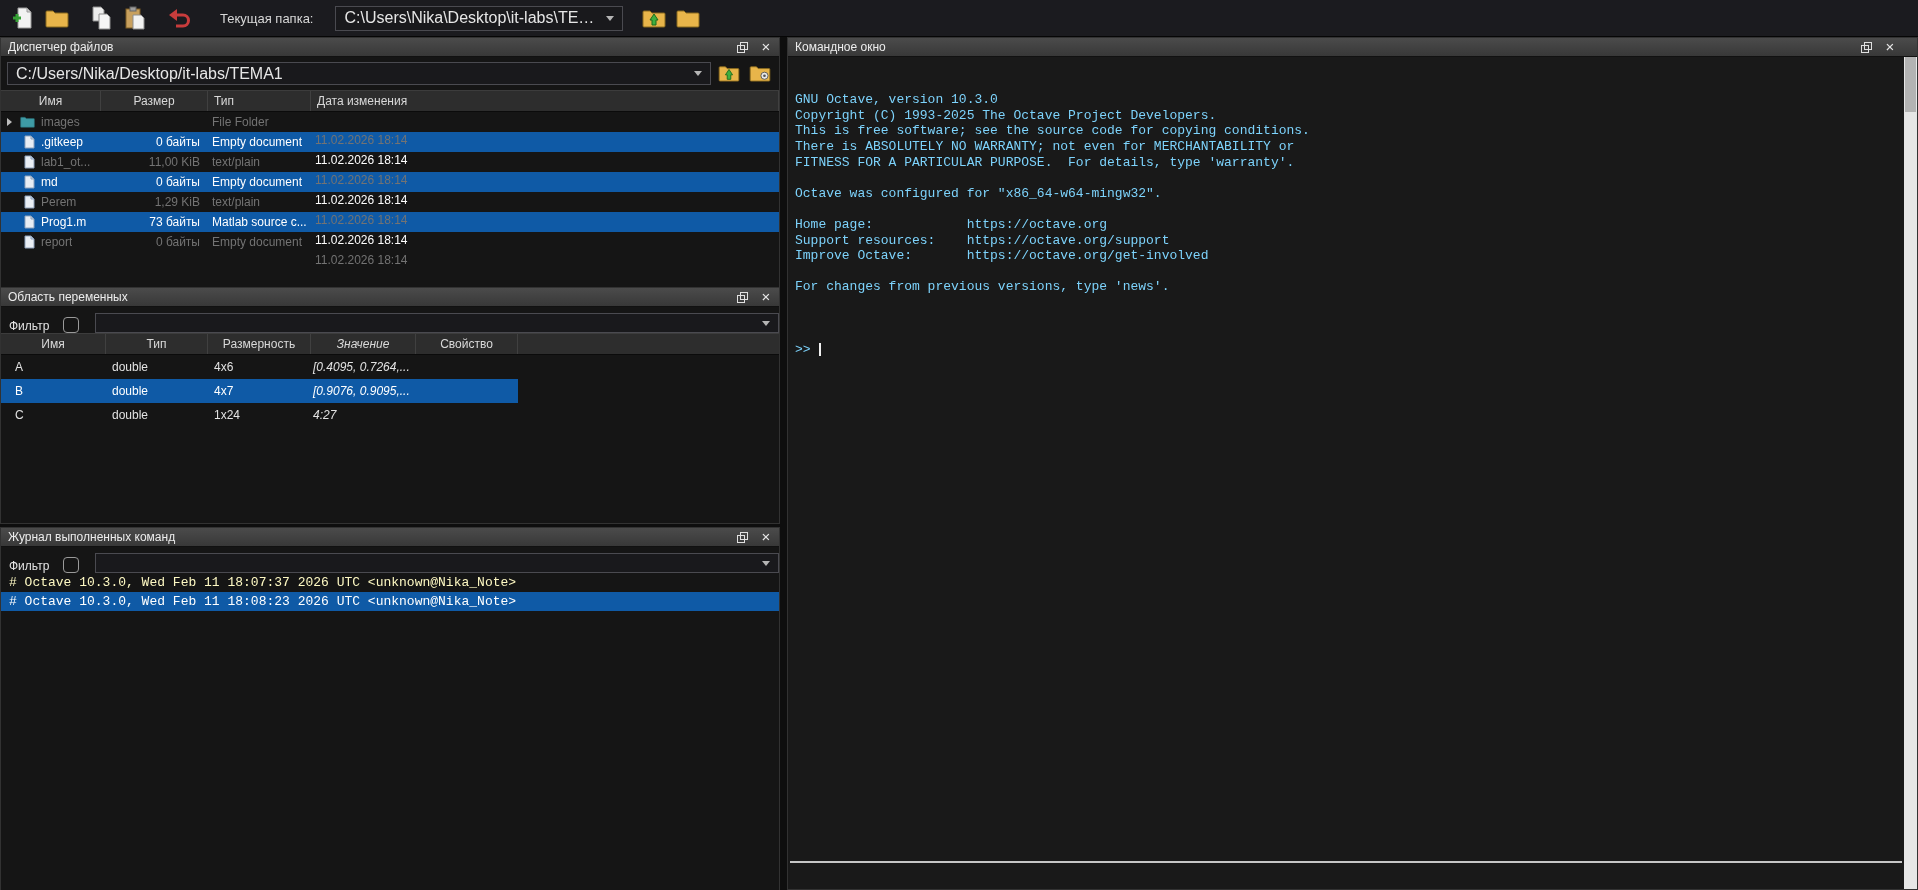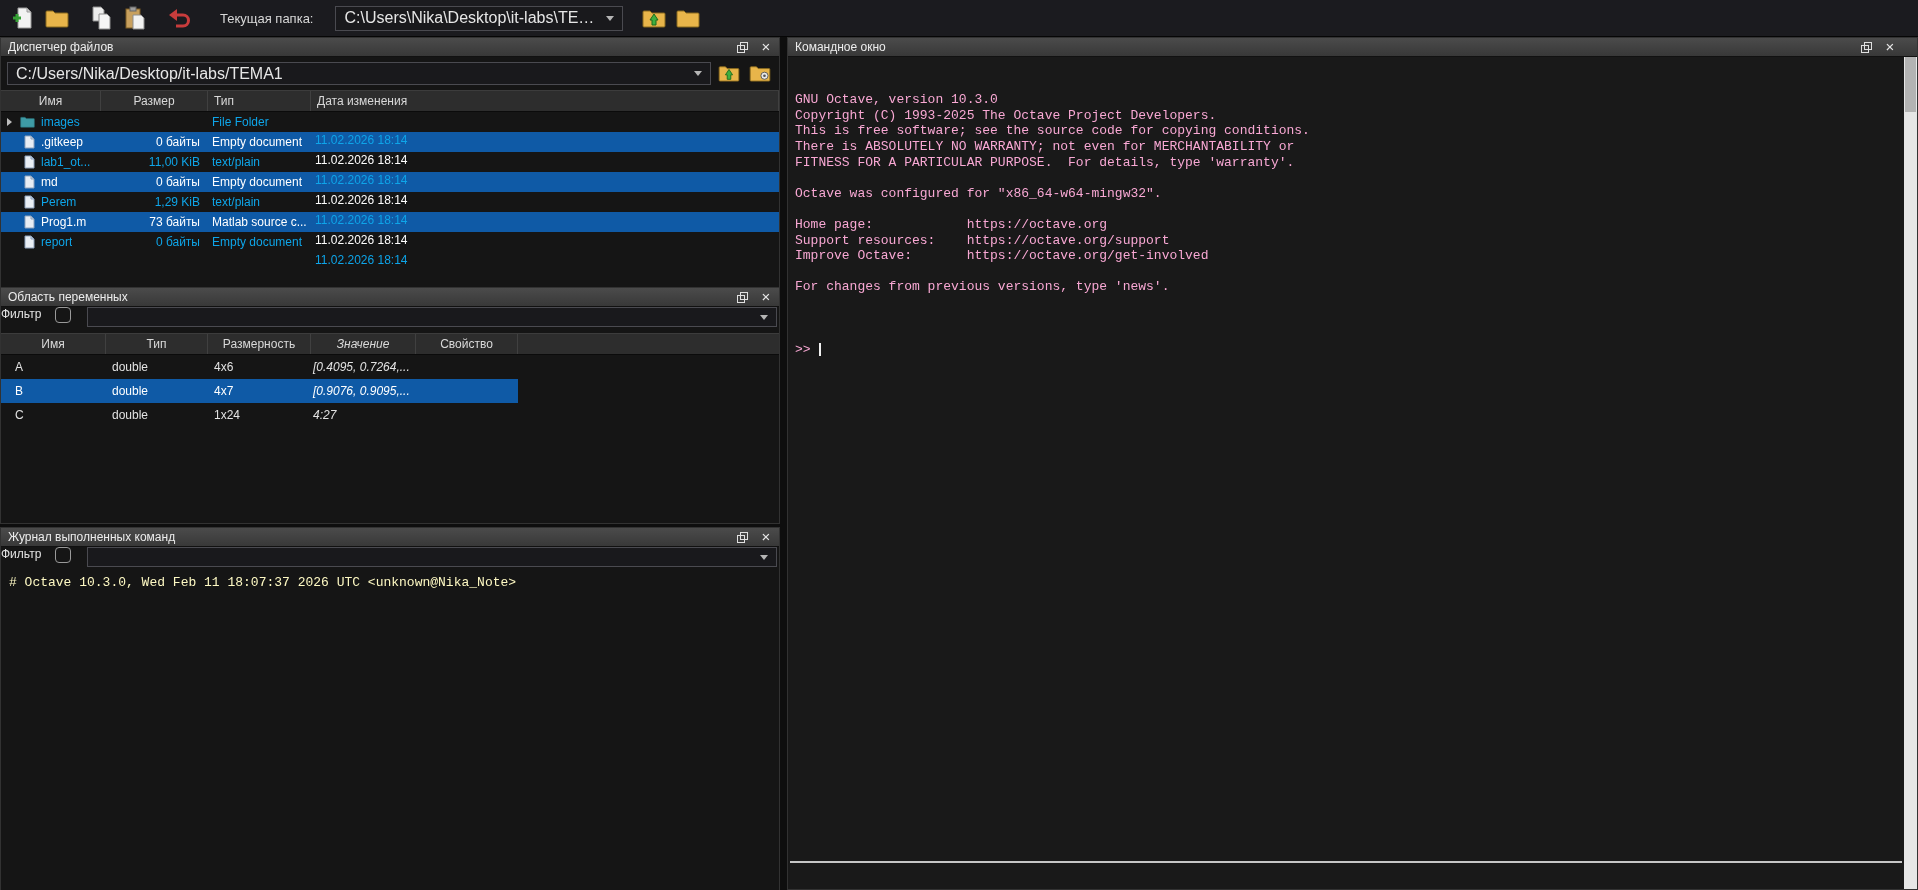--- a/index.html
+++ b/index.html
@@ -47,46 +47,46 @@
   .mini-btn { width:27px; height:25px; display:flex; align-items:center; justify-content:center; margin-left:4px; }
   
   .thead {
     display:flex; background:#2d2d2d; height:22px; align-items:stretch;
     border-top:1px solid #3c3c3c; border-bottom:1px solid #0b0b0b;
     font-size:12px; color:#d9d9d9;
   }
   .th { display:flex; align-items:center; justify-content:center; border-right:1px solid #404040; }
   .th-left { justify-content:flex-start; padding-left:6px; }
   .c-name { width:100px; } .c-size { width:107px; } .c-type { width:103px; } .c-date { flex:1; }
-  .fm-row { display:flex; height:20px; align-items:center; font-size:12px; color:#0ea5e9; }
+  .fm-row { display:flex; height:20px; align-items:center; font-size:12px; color:#737373; }
   .fm-row.selected { background:#0f5aa6; color:#ffffff; }
   .cell { display:flex; align-items:center; height:100%; overflow:hidden; white-space:nowrap; }
   .cell.c-size { justify-content:flex-end; padding-right:8px; }
   .cell.c-type { padding-left:4px; } .cell.c-date { padding-left:4px;margin-top:36px; }
   .expander { width:0; height:0; border-top:4px solid transparent; border-bottom:4px solid transparent;
               border-left:5px solid #bdbdbd; margin-left:6px; flex:none; }
   .tree-spacer { width:11px; flex:none; }
   .row-icon { margin-left:12px; margin-right:6px; flex:none; display:flex; }
   .name-text { overflow:hidden; text-overflow:ellipsis; }
   
-  .filter-row { height:26px; display:flex; align-items:flex-start; }
+  .filter-row { height:26px; display:flex; align-items:flex-end; padding-left:8px; }
   .filter-check { width:16px; height:16px; border:1px solid #9a9a9a; border-radius:4px; background:transparent; margin-left:14px; flex:none; }
   .filter-combo { width:690px; height:20px; margin-left:16px; }
   .w-name { width:105px; } .w-type { width:102px; } .w-dims { width:103px; } .w-value { width:105px;font-style:italic; } .w-attr { width:102px; }
   .ws-row { display:flex; height:24px; align-items:center; width:517px; font-size:12px; }
   .ws-row.selected { background:#0f5aa6; color:#fff; }
   .ws-row .cell.w-name { padding-left:14px; } .ws-row .cell.w-type { padding-left:6px; }
   .ws-row .cell.w-dims { padding-left:6px; } .ws-row .cell.w-value { padding-left:2px; overflow:visible; }
   
   .hist-row { height:19px; display:flex; align-items:center; padding-left:8px;
               font-family:"Liberation Mono", monospace; font-size:13px; color:#fef9c3; white-space:pre; }
   .hist-row.selected { background:#0f5aa6; color:#fff; }
   
   .cw-content { padding:4px 0 0 7px; font-family:"Liberation Mono", monospace; font-size:13px;
-                line-height:15.6px; color:#f9a8d4; white-space:pre; }
+                line-height:15.6px; color:#7dd3fc; white-space:pre; }
   .prompt-line { margin-top:15.6px; display:flex; align-items:center; }
   .cursor { display:inline-block; width:2px; height:13px; background:#f0f0f0; margin-left:8px; }
   .v-scroll { position:absolute; right:0; top:19px; bottom:0; width:13px; background:#e6e6e6; }
   .v-thumb { position:absolute; top:0; left:1px; width:11px; height:55px; background:#b3b3b3; }
   .h-scroll { position:absolute; left:2px; right:15px; bottom:26px; height:2px; background:#c6c6c6; }
   svg { display:block; }
 </style>
 </head>
 <body>
 
@@ -387,20 +387,21 @@
   <div class="filter-row">
     <span>Фильтр</span>
     <span class="filter-check"></span>
     <div class="combo filter-combo">
       <span class="combo-text"></span>
       <span class="chev"></span>
     </div>
   </div>
   <div>
     <div class="hist-row"># Octave 10.3.0, Wed Feb 11 18:07:37 2026 UTC &lt;unknown@Nika_Note&gt;</div>
+    <div class="hist-row selected"># Octave 10.3.0, Wed Feb 11 18:08:23 2026 UTC &lt;unknown@Nika_Note&gt;</div>
   </div>
 </div>
 
 <div class="panel" id="command-panel">
   <div class="titlebar">
     <span>Командное окно</span>
     <span class="tb-btns" style="margin-right:14px">
       <span class="tb-btn">
         <svg width="11" height="11" viewBox="0 0 11 11">
           <rect x="0.5" y="3.5" width="7" height="7" fill="none" stroke="#e0e0e0"></rect>

